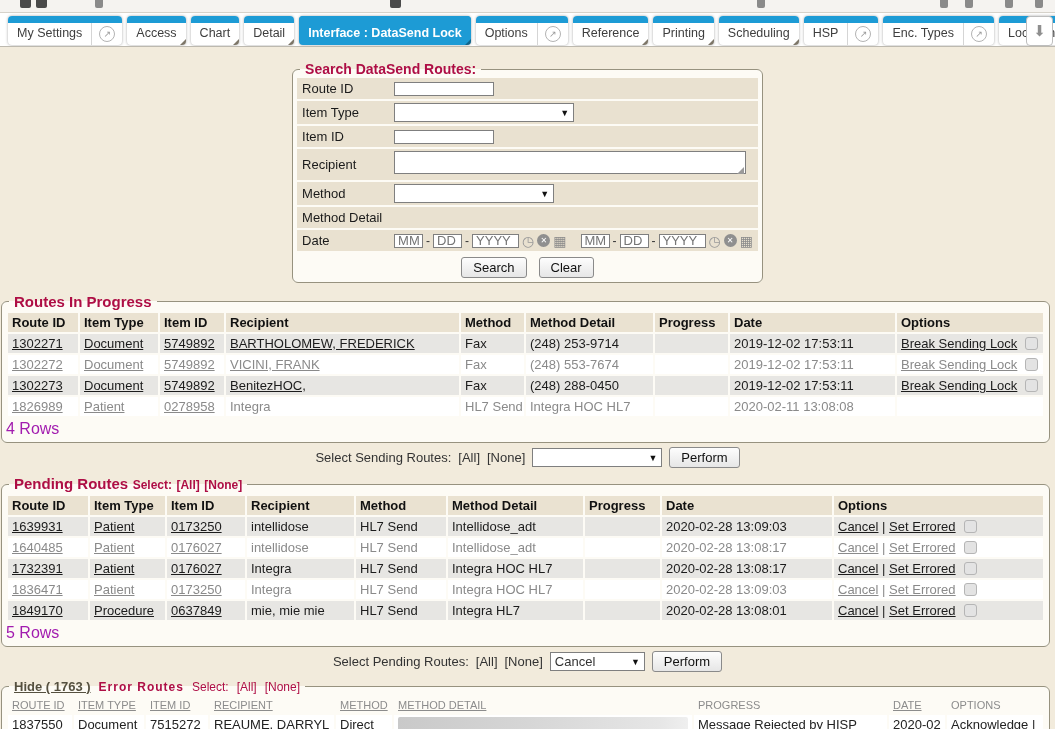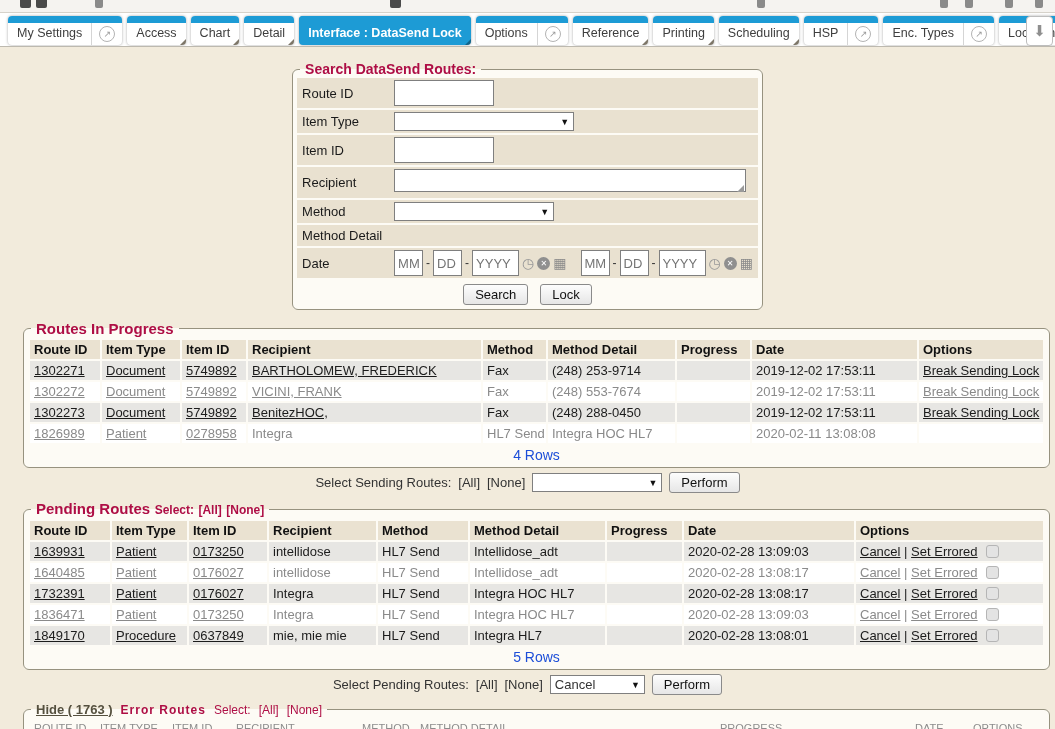--- a/index.html
+++ b/index.html
@@ -37,21 +37,21 @@
   fieldset.fs legend { padding:0 5px; margin-left:3px; }
   .leg-main { font-size:15px; font-weight:bold; color:#AE0E45; }
   .leg-small { font-size:12px; font-weight:bold; color:#AE0E45; }
   .leg-link { cursor:pointer; }
 
   
   .searchfs { width:452px; margin:6px auto 10px auto; background:#F5EFE1; padding:2px 3px 4px 3px; }
   .searchfs legend { font-size:14px; font-weight:bold; color:#AE0E45; }
   .formrow { display:flex; align-items:center; background:#E9E1D0; margin-bottom:2px; padding:2px 5px; min-height:21px; }
   .flabel { width:92px; flex:none; font-size:13px; color:#1a1a1a; }
-  .ti { height:26px; border:1px solid #7f7f7f; font-size:13px; padding:0 3px; background:#fff;
+  .ti { height:14px; border:1px solid #7f7f7f; font-size:13px; padding:0 3px; background:#fff;
     font-family:"Liberation Sans", sans-serif; color:#222; }
   .w100 { width:100px; }
   .fakeselect { background:#fff; border:1px solid #7f7f7f; height:19px; display:inline-flex;
     align-items:center; justify-content:space-between; padding:0 4px; font-size:13px; cursor:pointer; }
   .selarrow { font-size:9px; color:#111; }
   .w180 { width:180px; } .w160 { width:160px; } .w130 { width:130px; } .w95 { width:95px; }
   .tawrap { position:relative; display:inline-block; }
   .tawrap textarea { width:352px; height:23px; border:1px solid #7f7f7f; resize:none; font-size:13px;
     font-family:"Liberation Sans", sans-serif; }
   .tawrap .resize { position:absolute; right:2px; bottom:4px; width:0; height:0;
@@ -62,31 +62,31 @@
   .clockicon { color:#9a9a9a; font-size:14px; line-height:14px; cursor:pointer; }
   .xicon { width:13px; height:13px; background:#8f8f8f; border-radius:50%; color:#fff; font-size:8px;
     display:inline-flex; align-items:center; justify-content:center; cursor:pointer; }
   .calicon { color:#8a8a8a; font-size:14px; line-height:14px; cursor:pointer; }
   .gap8 { width:8px; }
   .btnrow { display:flex; justify-content:center; gap:12px; padding:4px 0 1px 0; }
   .btn { background:linear-gradient(#fdfdfd,#e6e6e6); border:1px solid #8a8a8a; border-radius:3px;
     padding:2px 11px; font-size:13px; font-family:"Liberation Sans", sans-serif; color:#111; cursor:pointer; }
 
   
-  .tablefs { margin:0 5px 3px 23px; }
+  .tablefs { margin:0 5px 3px 1px; }
   table.grid { width:100%; border-collapse:separate; border-spacing:2px; table-layout:fixed; }
   .grid th { background:#EAE2D1; text-align:left; font-size:13px; color:#111; padding:2px 4px; font-weight:bold; white-space:nowrap; overflow:hidden; }
   .grid td { font-size:13px; padding:2px 4px; white-space:nowrap; overflow:hidden; }
   tr.odd td { background:#E7E6E3; color:#1c1c1c; }
   tr.even td { background:#ffffff; color:#8a8a8a; }
   .lnk { text-decoration:underline; cursor:pointer; }
   .optcell { white-space:nowrap; }
   .cb { width:13px; height:13px; background:#E3E3E3; border:1px solid #b5b5b5; border-radius:3px;
     display:inline-block; vertical-align:-2px; margin-left:8px; cursor:pointer; }
-  .rowcount { text-align:center; color:#1d4ed8; font-size:14px; padding:2px 0 1px 0; }
+  .rowcount { color:#a21caf; font-size:16px; padding:2px 0 1px 0; }
   .actionline { display:flex; justify-content:center; align-items:center; gap:7px; margin:4px 0 7px 0;
     font-size:13px; color:#333; }
   .actionline .alnk { cursor:pointer; }
 
   
   .errorfs { margin-bottom:0; min-height:110px; }
   .errleg { display:flex; align-items:baseline; gap:8px; }
   .hidelnk { font-size:13px; font-weight:bold; color:#55503F; text-decoration:underline; cursor:pointer; }
   .errtitle { font-size:12px; font-weight:bold; color:#AE0E45; letter-spacing:1px; }
   .errsel { font-size:12px; color:#AE0E45; }
@@ -269,21 +269,21 @@
         <span class="clockicon">◷</span>
         <span class="xicon">
             <span>✕</span>
           </span>
         <span class="calicon">▦</span>
       </div>
     </div>
 
     <div class="btnrow">
       <button class="btn">Search</button>
-      <button class="btn">Lock</button>
+      <button class="btn">Clear</button>
     </div>
   </fieldset>
 
   <fieldset class="fs tablefs">
     <legend class="leg-main">Routes In Progress</legend>
     <table class="grid">
       <colgroup>
         <col style="width:70px">
           <col style="width:78px">
           <col style="width:64px">

